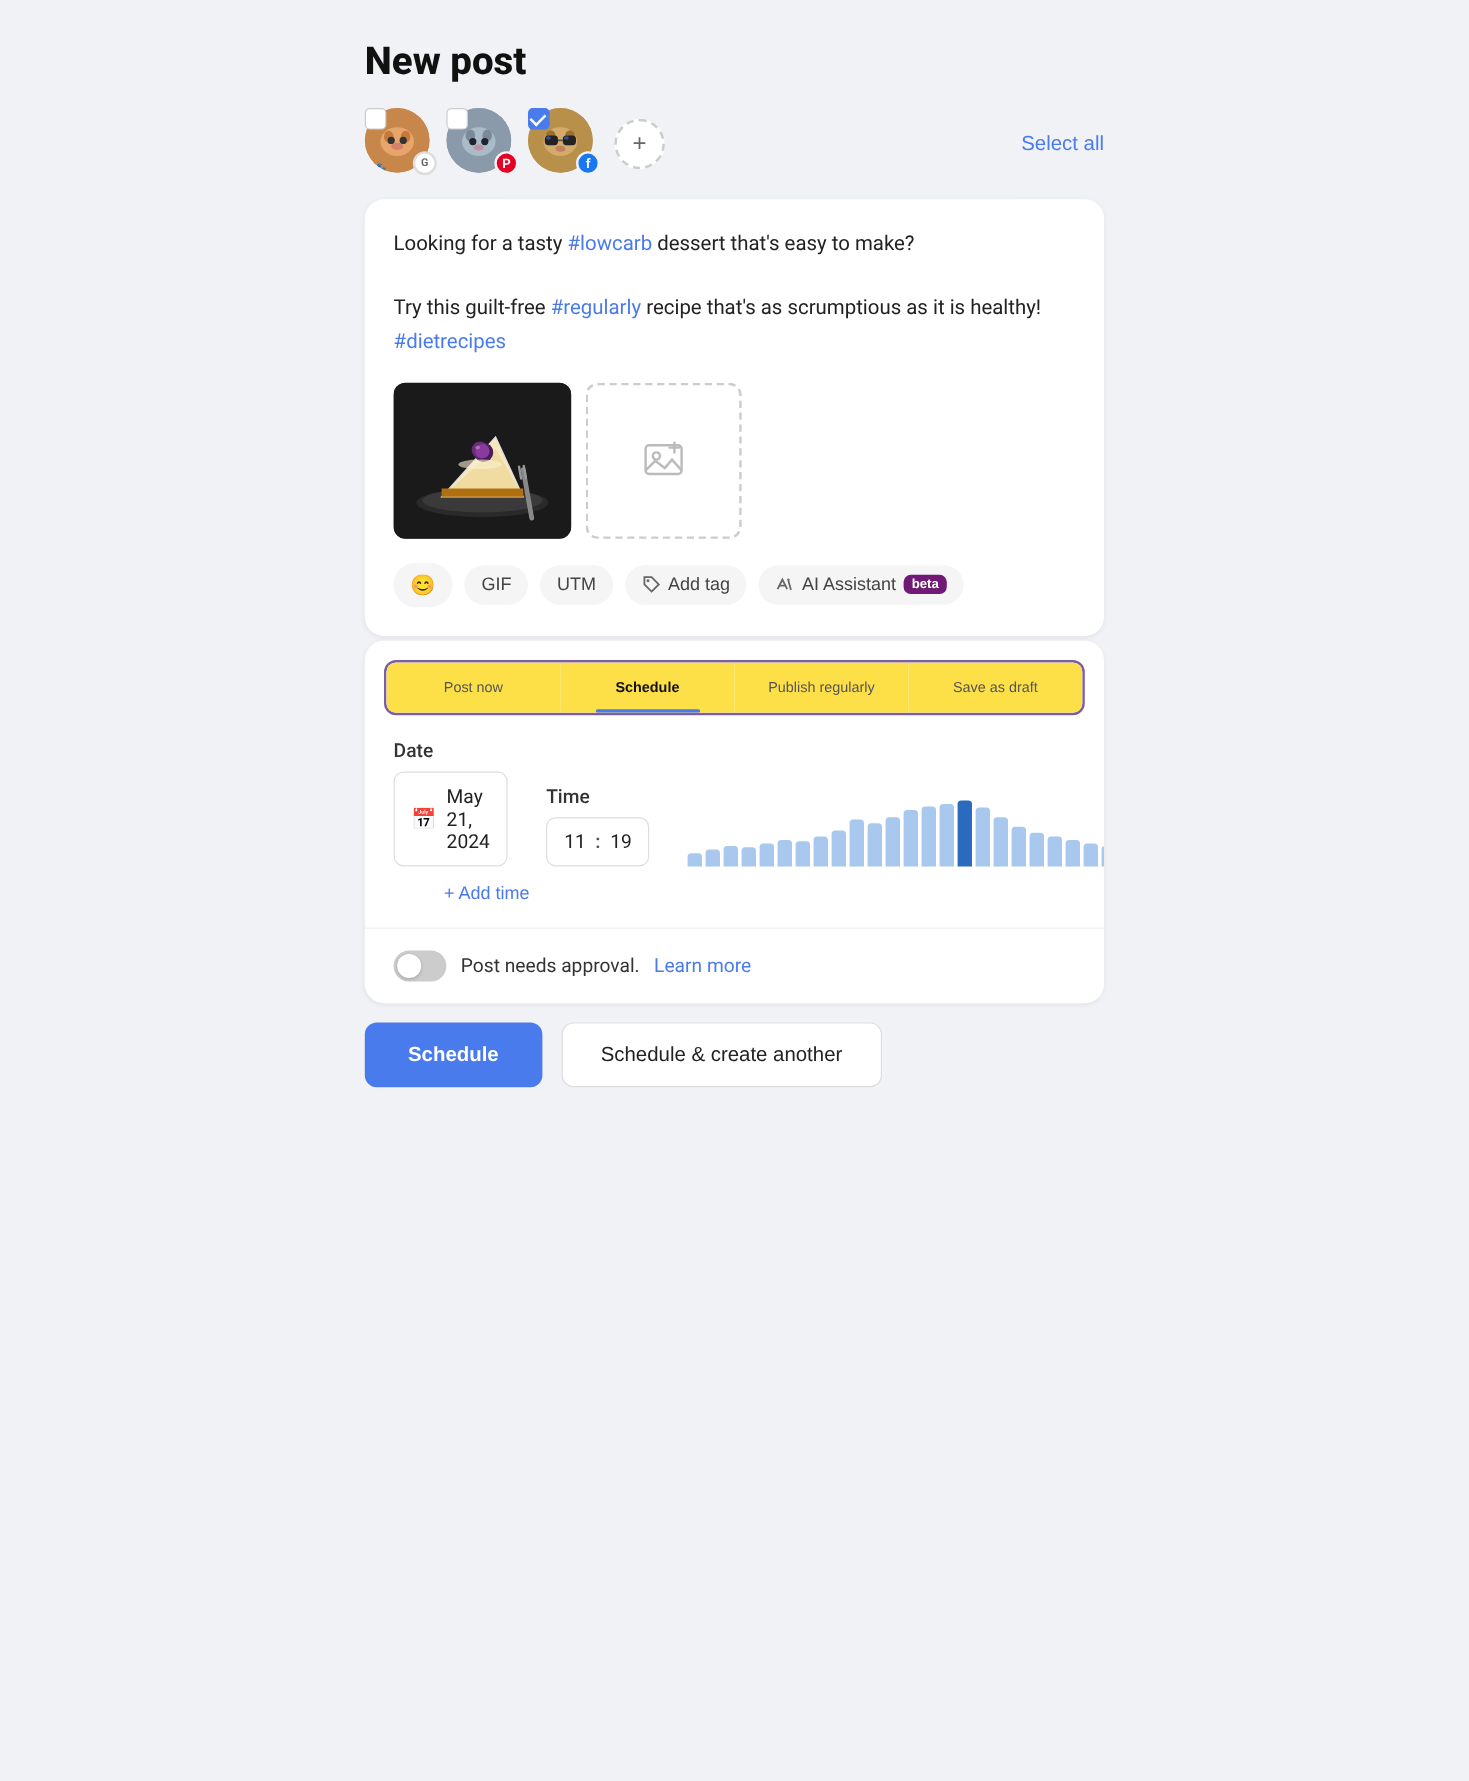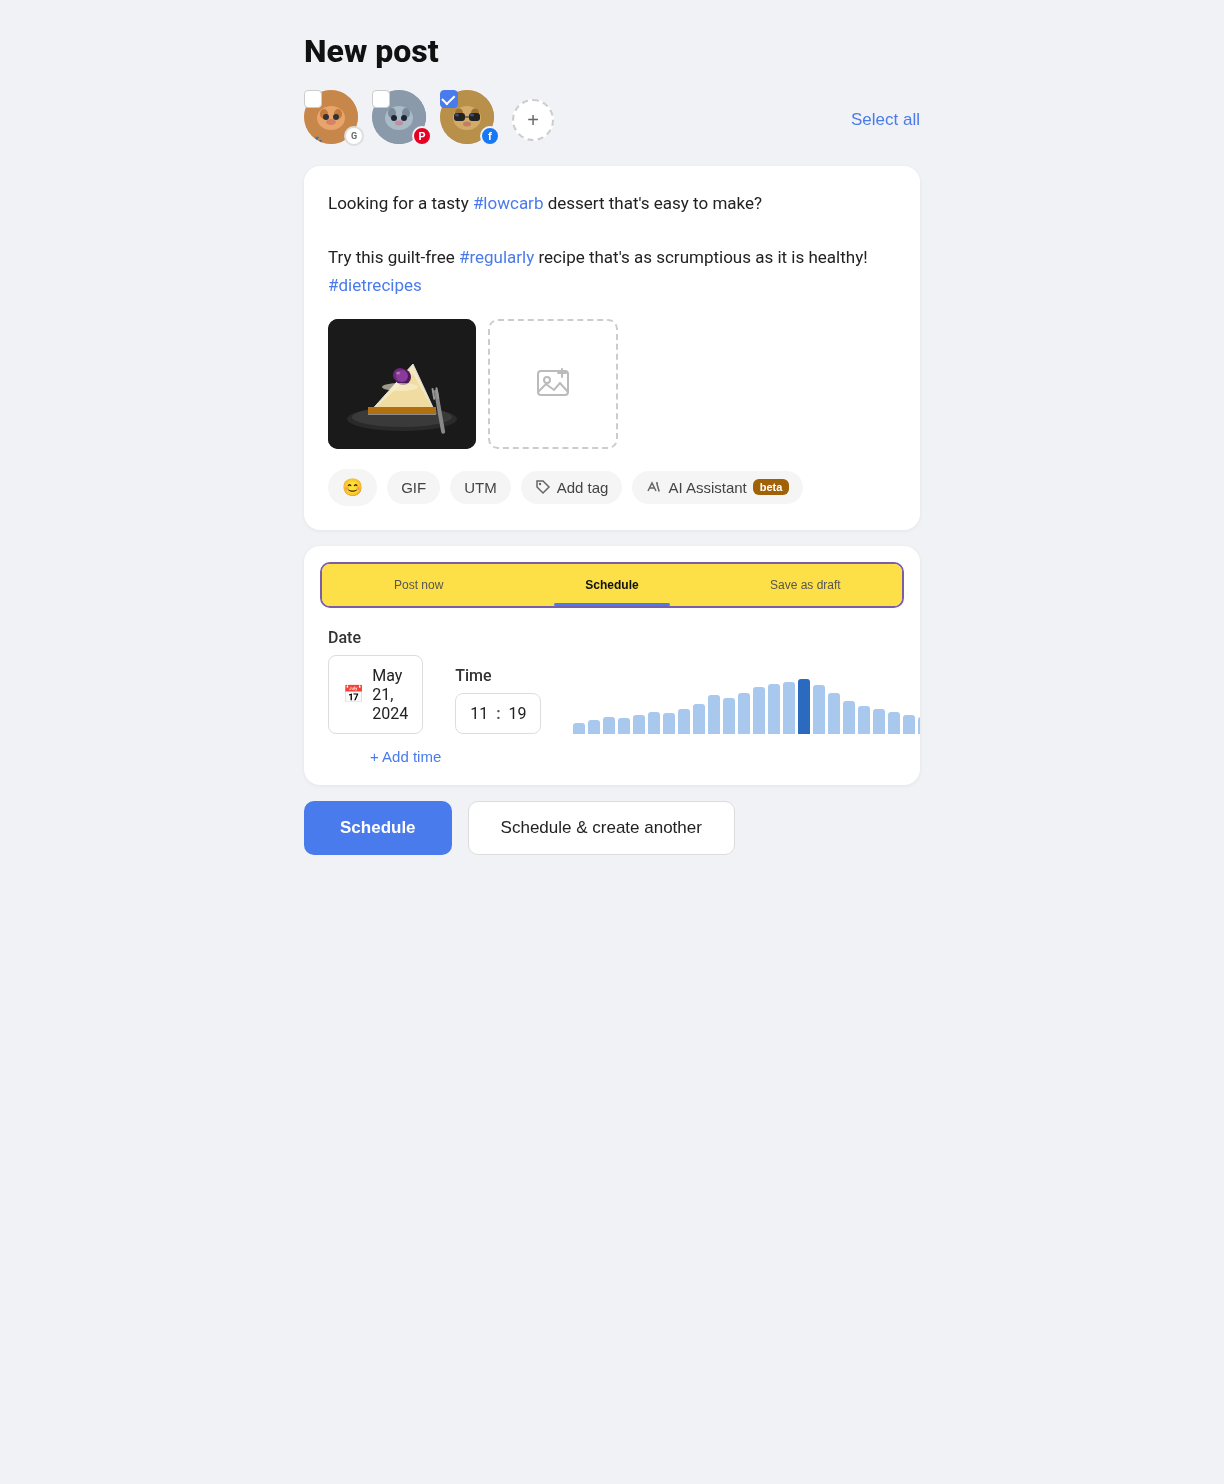--- a/index.html
+++ b/index.html
@@ -111,21 +111,21 @@
       font-size: 17px;
       font-weight: 500;
       background: none;
       border: none;
       cursor: pointer;
     }
     .post-editor {
       background: white;
       border-radius: 16px;
       padding: 24px;
-      margin-bottom: 16px;
+      margin-bottom: 4px;
       box-shadow: 0 1px 4px rgba(0,0,0,0.06);
     }
     .post-text {
       font-size: 17px;
       color: #222;
       line-height: 1.6;
       margin-bottom: 20px;
     }
     .post-text .hashtag { color: #4a7bec; }
     .media-row {
@@ -171,21 +171,21 @@
       background: #f5f5f5;
       border: none;
       border-radius: 20px;
       padding: 8px 14px;
       font-size: 15px;
       color: #444;
       cursor: pointer;
     }
     .toolbar-btn .icon { font-size: 17px; color: #777; }
     .ai-badge {
-      background: #a16207;
+      background: #701a75;
       color: white;
       font-size: 11px;
       font-weight: 700;
       border-radius: 6px;
       padding: 2px 7px;
     }
     .schedule-panel {
       background: white;
       border-radius: 16px;
       margin-bottom: 16px;
@@ -478,20 +478,23 @@
   </div>
 
   <div class="schedule-panel">
 
     <div class="tabs-row">
       <button class="tab-item">
         <span>Post now</span>
       </button>
       <button class="tab-item active">
         <span>Schedule</span>
+      </button>
+      <button class="tab-item">
+        <span>Publish regularly</span>
       </button>
       <button class="tab-item">
         <span>Save as draft</span>
       </button>
     </div>
 
     <div class="schedule-body">
       <div class="date-time-row">
         <div class="field-group">
           <span class="field-label">Date</span>
@@ -537,20 +540,25 @@
             <div class="bar" style="height: 35%; background: rgb(168, 200, 238);"></div>
             <div class="bar" style="height: 30%; background: rgb(168, 200, 238);"></div>
           </div>
       </div>
 
       <button class="add-time-btn">
         <span>+ Add time</span>
       </button>
     </div>
 
+    <div class="approval-row">
+      <div class="toggle"></div>
+      <span>Post needs approval.</span>
+      <a href="#" class="approval-link">Learn more</a>
+    </div>
   </div>
 
   <div class="footer-row">
     <button class="btn-schedule">Schedule</button>
     <button class="btn-schedule-another">Schedule &amp; create another</button>
   </div>
 
 </div>
 
 </body></html>

